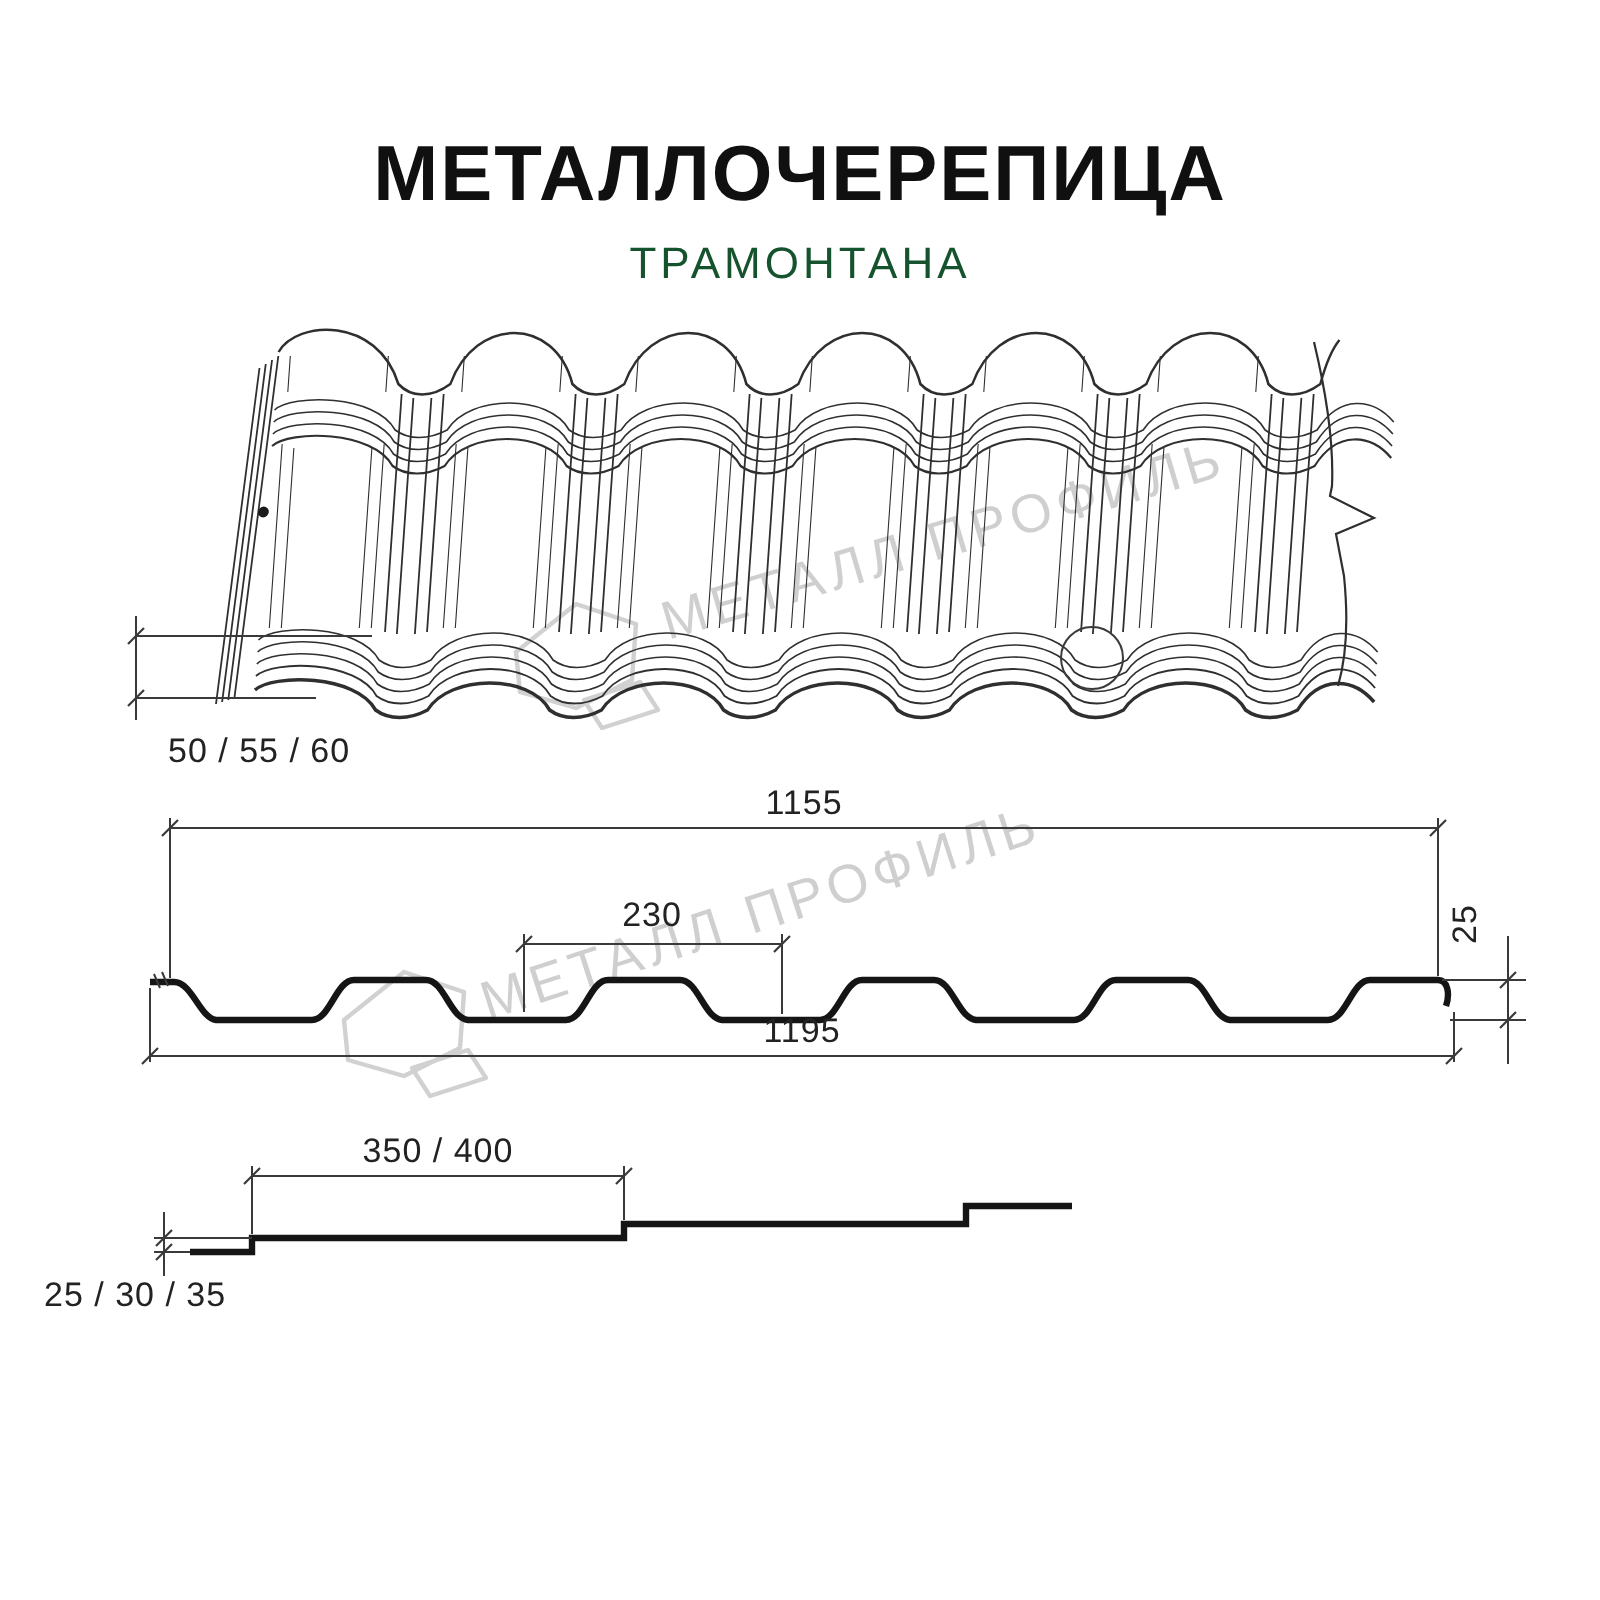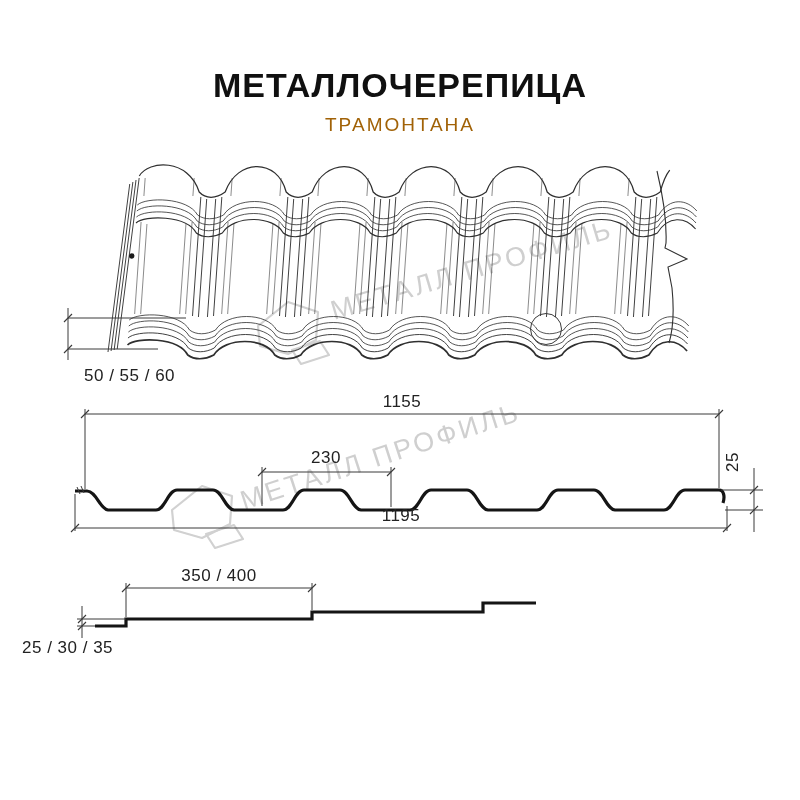--- a/index.html
+++ b/index.html
@@ -1,20 +1,20 @@
 <!DOCTYPE html>
 <html><head>
 <meta charset="utf-8">
 <style>
   html,body{margin:0;padding:0;background:#ffffff;}
   .stage{position:relative;width:800px;height:800px;background:#ffffff;overflow:hidden;
          font-family:"Liberation Sans",sans-serif;}
   .header{position:absolute;top:66px;left:0;width:800px;text-align:center;color:#101010;}
-  .title{font-size:34px;font-weight:700;letter-spacing:1px;color:#101010;}
-  .subtitle{margin-top:9px;font-size:19px;font-weight:400;letter-spacing:2px;color:#a16207;}
+  .title{font-size:39px;font-weight:700;letter-spacing:1px;color:#101010;}
+  .subtitle{margin-top:9px;font-size:22px;font-weight:400;letter-spacing:2px;color:#14532d;}
   svg.drawing{position:absolute;top:0;left:0;}
   .thin{stroke:#3a3a3a;stroke-width:1;fill:none;}
   .tick{stroke:#3a3a3a;stroke-width:1.1;fill:none;}
   .thick{stroke:#151515;stroke-width:3.2;fill:none;stroke-linejoin:miter;}
   .sheet{stroke:#2f2f2f;fill:none;}
   .dimtext{font-family:"Liberation Sans",sans-serif;font-size:17px;fill:#222222;letter-spacing:0.5px;}
   .wmtext{font-family:"Liberation Sans",sans-serif;font-size:27px;fill:#c7c7c7;letter-spacing:3px;opacity:0.85;}
   .wmshape{stroke:#c9c9c9;stroke-width:2.2;fill:none;stroke-linejoin:round;opacity:0.85;}
 </style>
 </head>

